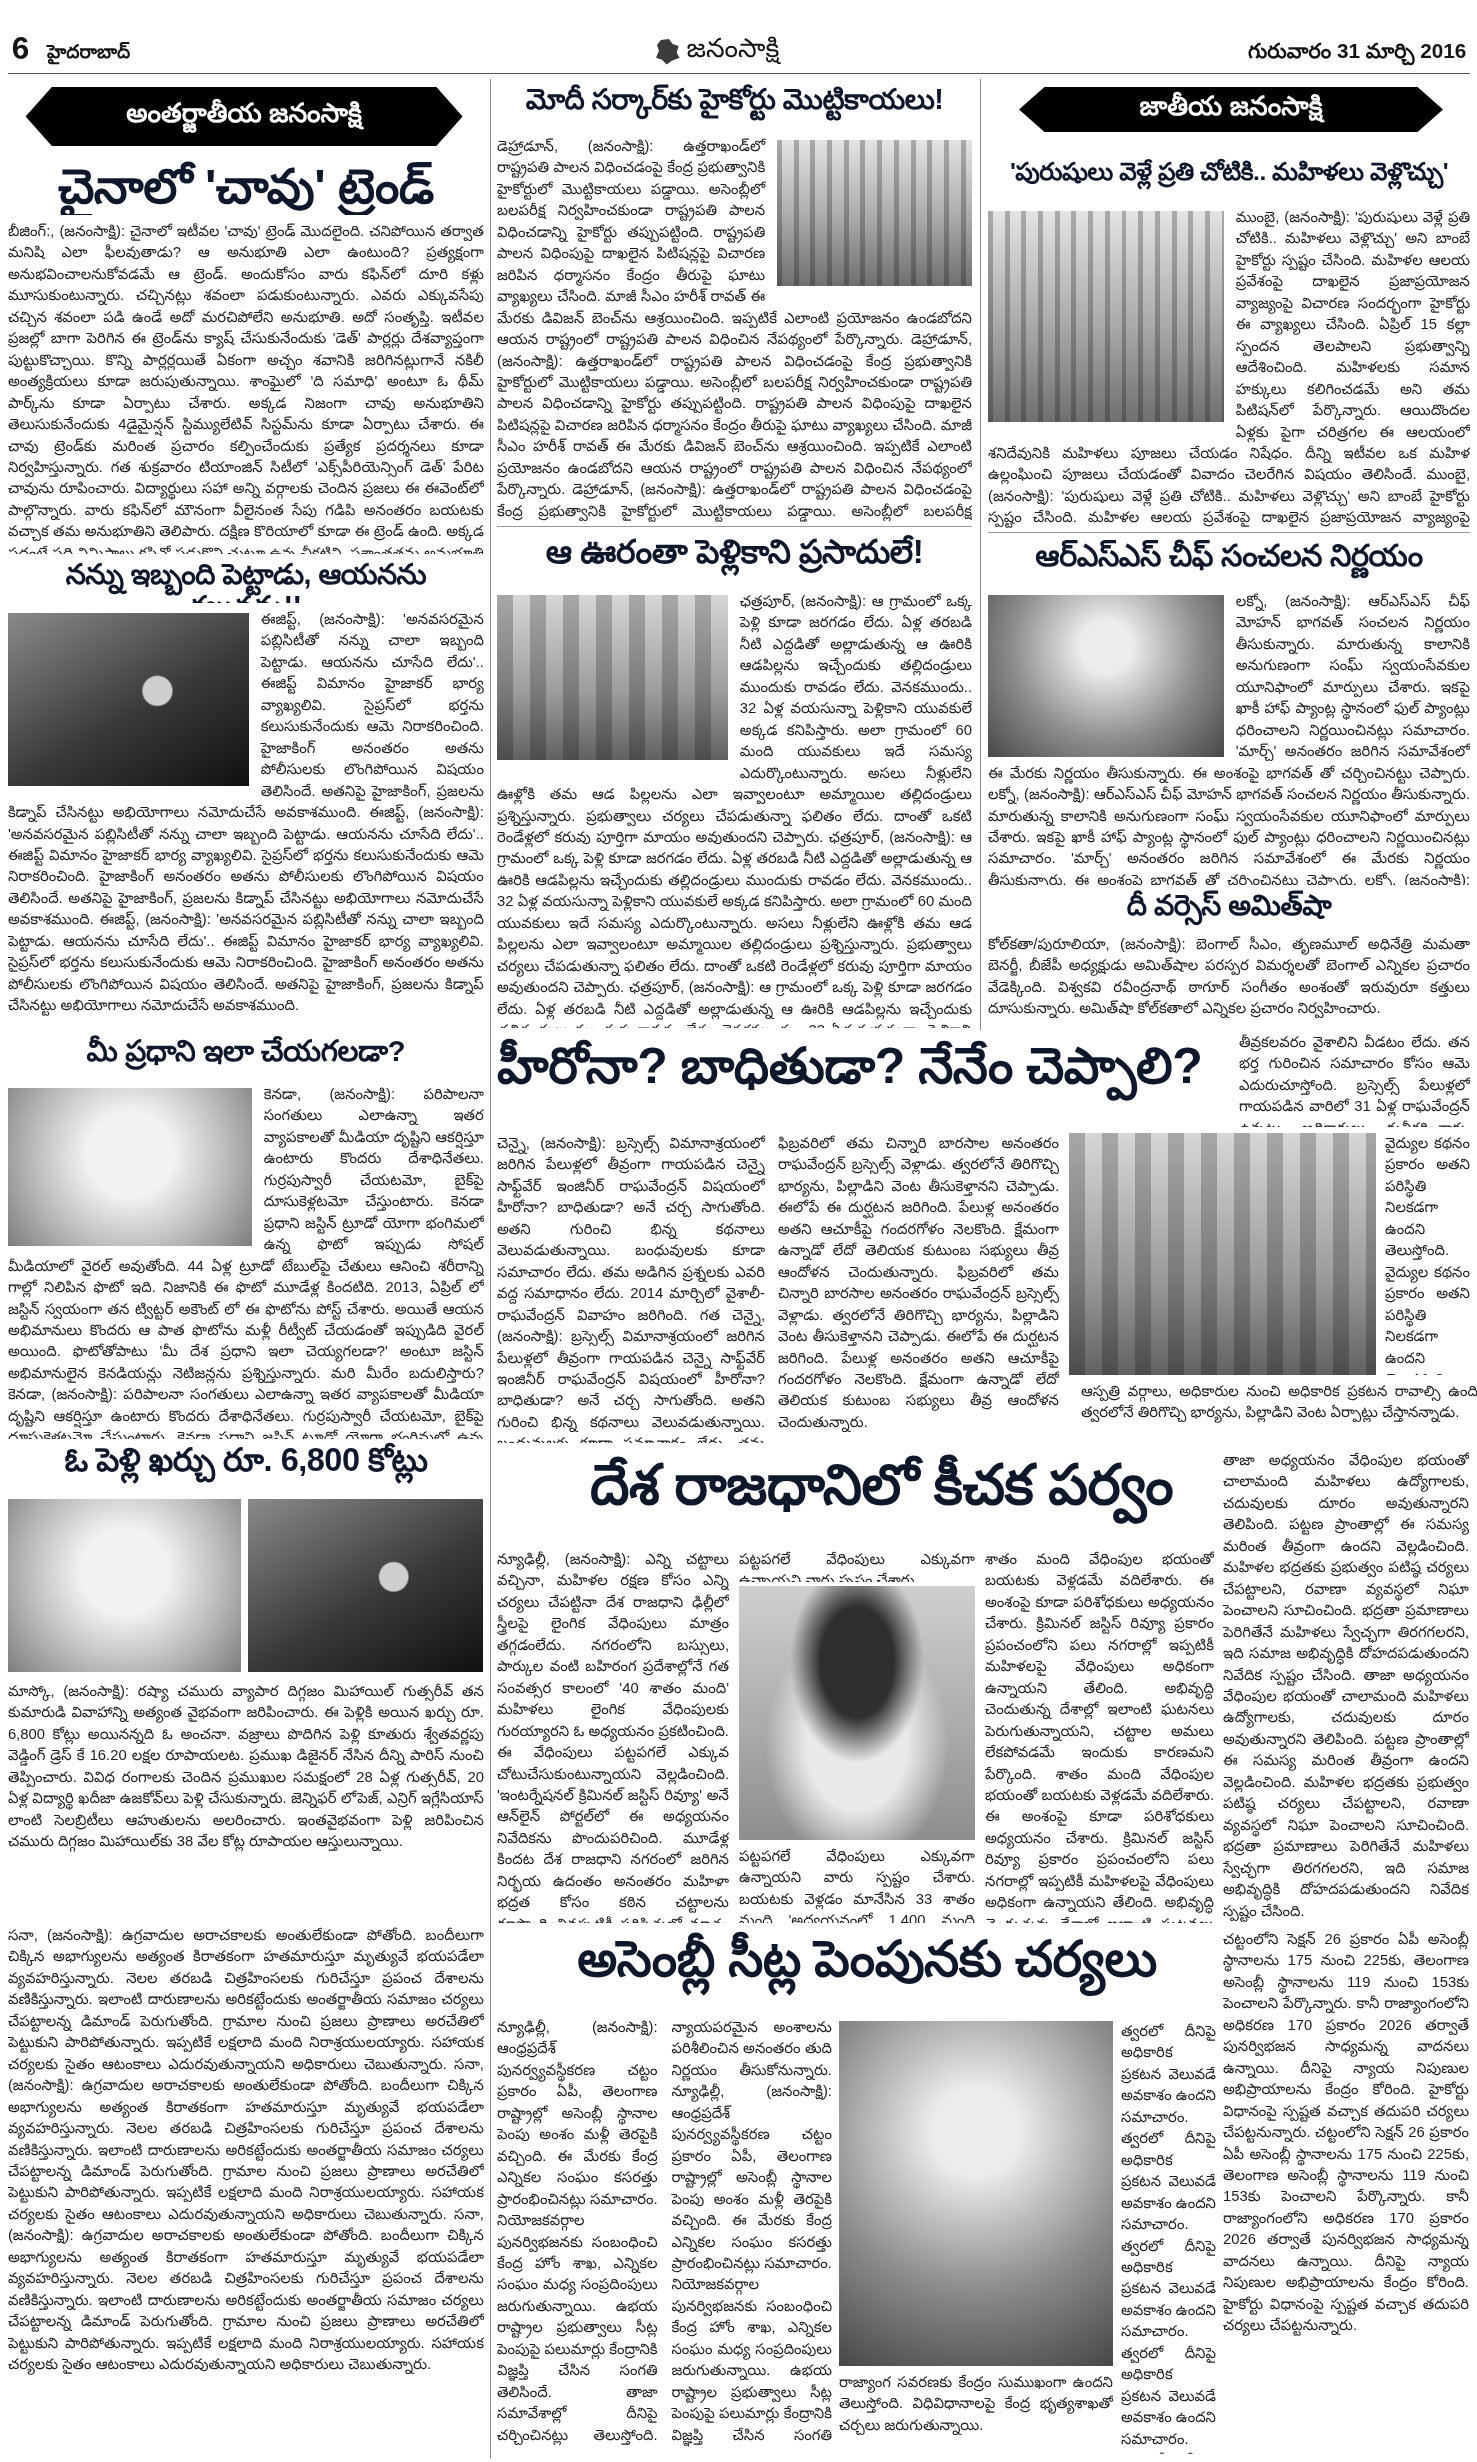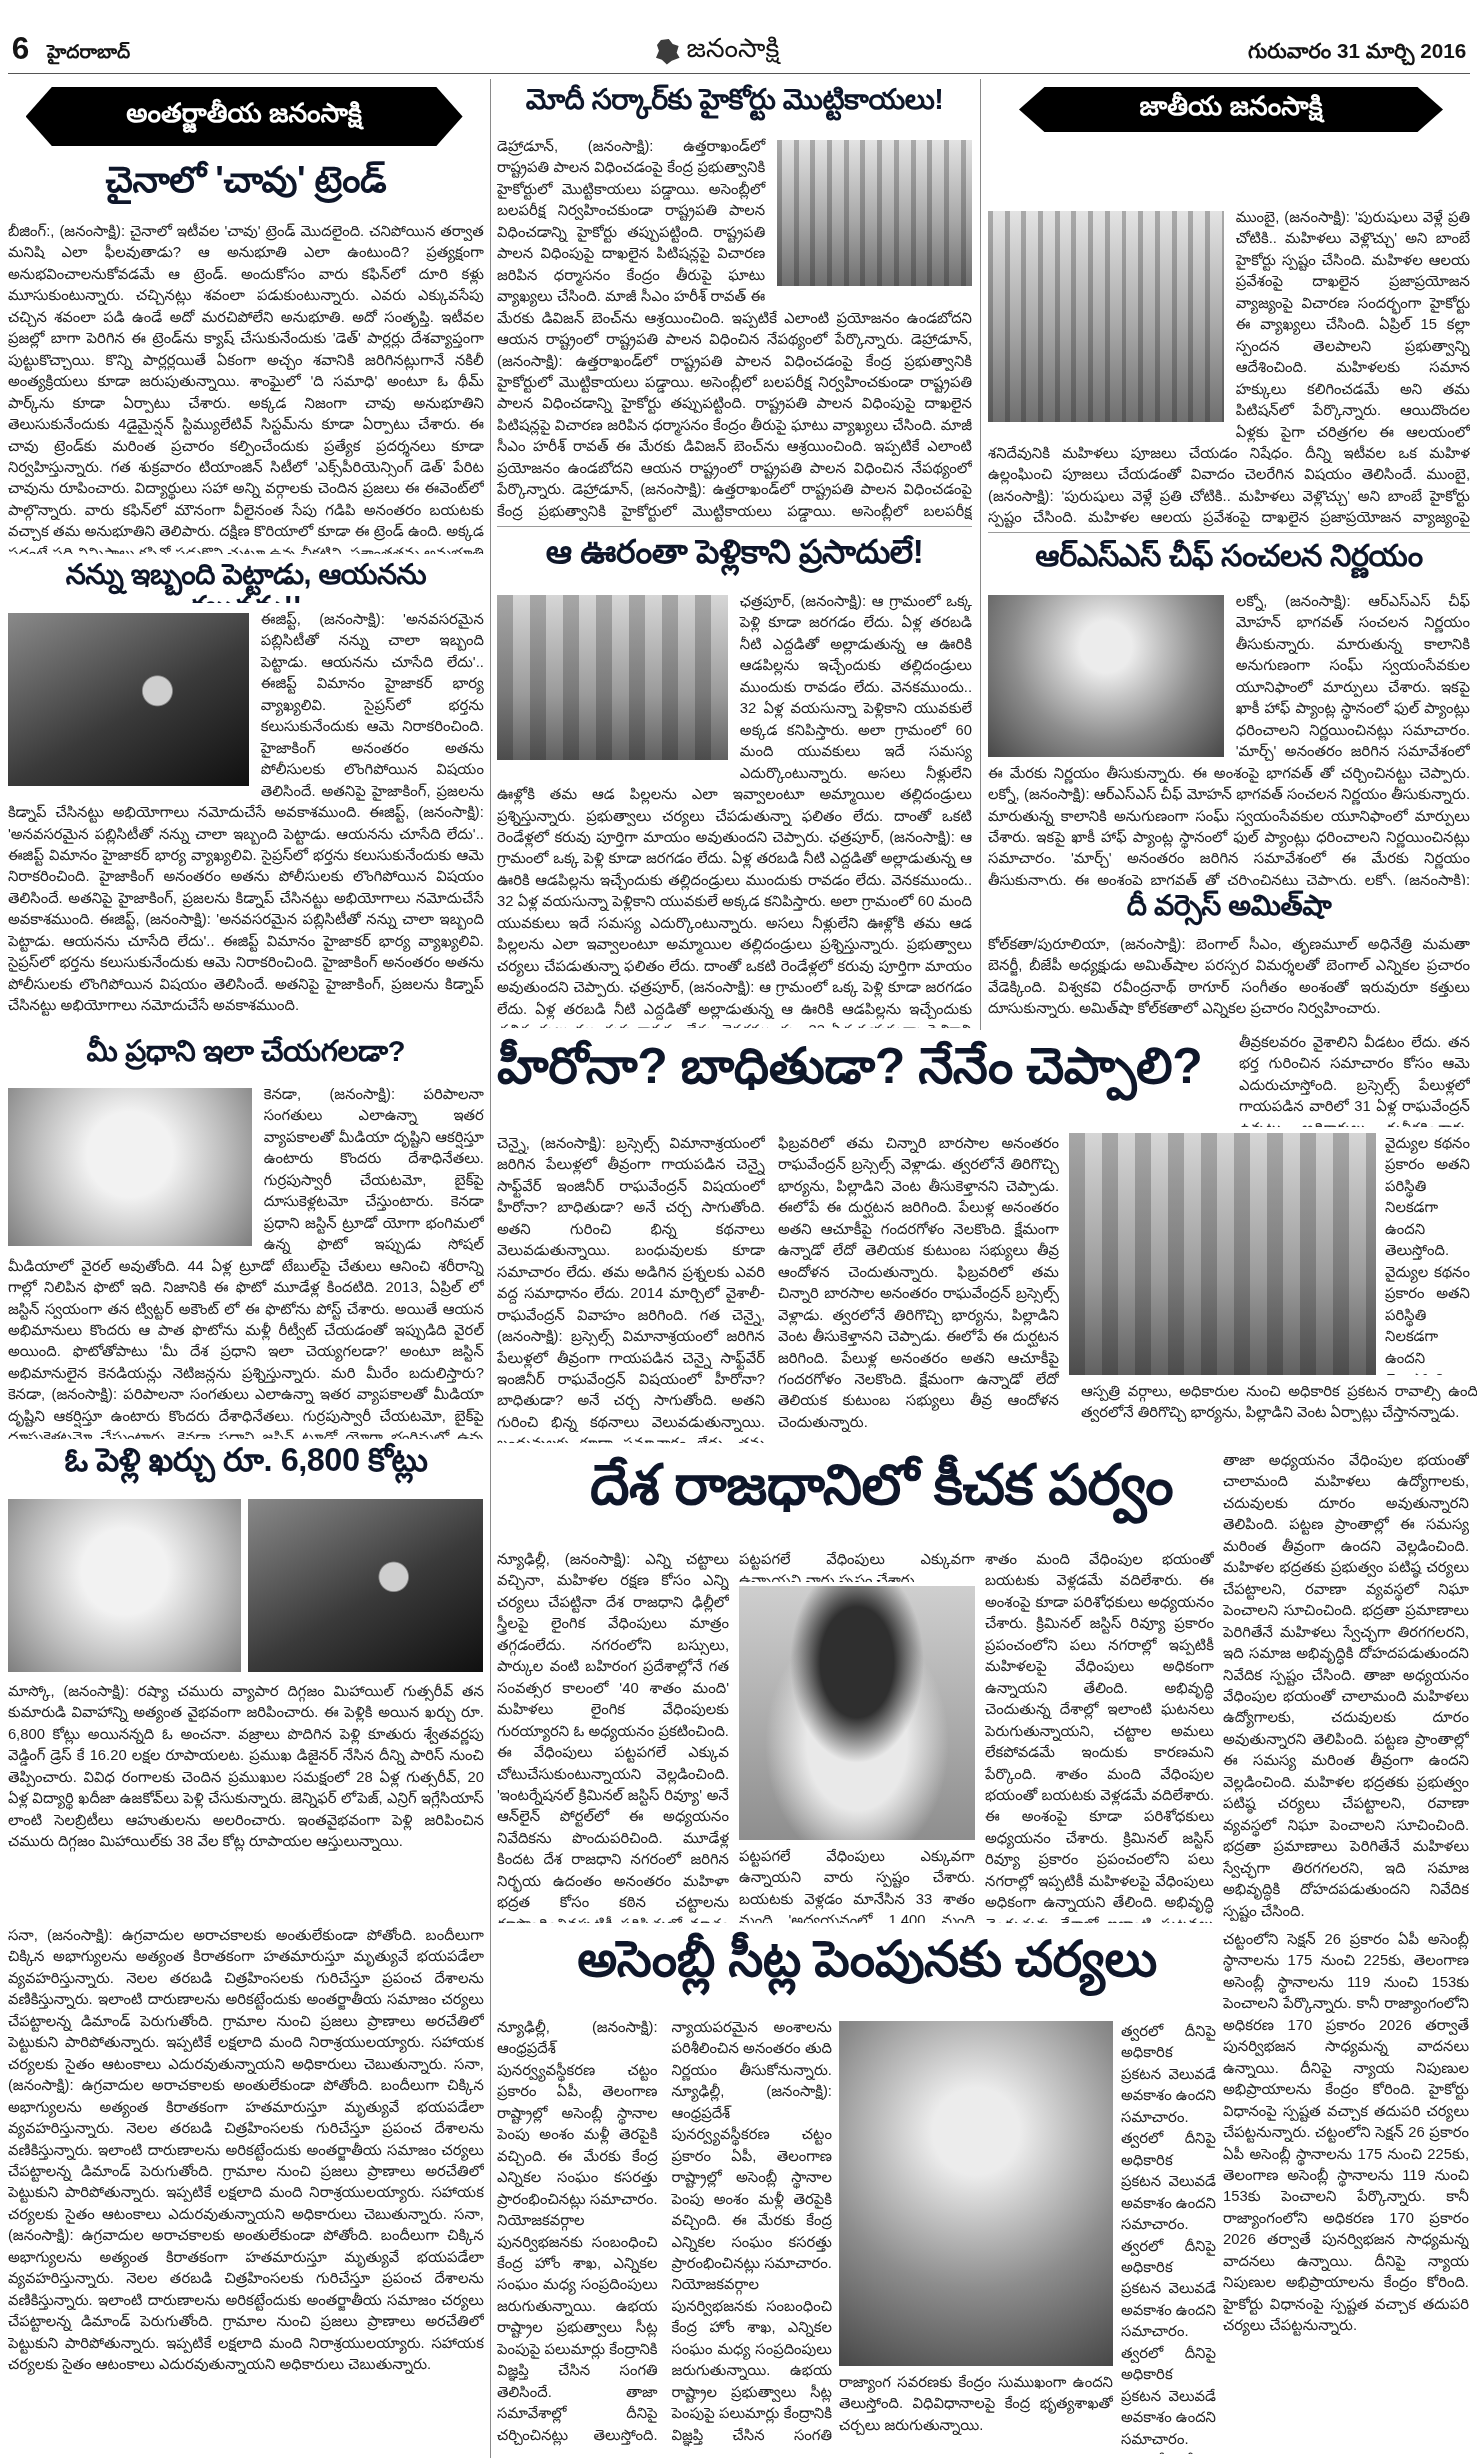--- a/index.html
+++ b/index.html
@@ -57,21 +57,21 @@
 
   <div class="abs" style="right:11.8px;top:39px;font-size:20.7px;font-weight:bold;">గురువారం 31 మార్చి 2016</div>
 
   <div class="hrule" style="left:7.9px;top:73px;width:1462px;background:#555;"></div>
 
   <div class="vrule" style="left:490px;top:79px;height:2379px;"></div>
   <div class="vrule" style="left:980px;top:79px;height:951px;"></div>
 
   <div class="ribbon" style="left:25.6px;top:87px;width:437px;height:59px;">అంతర్జాతీయ జనంసాక్షి</div>
 
-  <div class="hl" style="left:7.9px;top:160px;width:476px;height:55px;font-size:36px;">చైనాలో 'చావు' ట్రెండ్</div>
+  <div class="hl" style="left:7.9px;top:160px;width:476px;height:55px;font-size:48px;">చైనాలో 'చావు' ట్రెండ్</div>
   <div class="body-text" style="left:7.9px;top:221px;width:476px;height:333px;">బీజింగ్:, (జనంసాక్షి): చైనాలో ఇటీవల 'చావు' ట్రెండ్ మొదలైంది. చనిపోయిన తర్వాత మనిషి ఎలా ఫీలవుతాడు? ఆ అనుభూతి ఎలా ఉంటుంది? ప్రత్యక్షంగా అనుభవించాలనుకోవడమే ఆ ట్రెండ్. అందుకోసం వారు కఫిన్‌లో దూరి కళ్లు మూసుకుంటున్నారు. చచ్చినట్లు శవంలా పడుకుంటున్నారు. ఎవరు ఎక్కువసేపు చచ్చిన శవంలా పడి ఉండే అదో మరచిపోలేని అనుభూతి. అదో సంతృప్తి. ఇటీవల ప్రజల్లో బాగా పెరిగిన ఈ ట్రెండ్‌ను క్యాష్ చేసుకునేందుకు 'డెత్' పార్లర్లు దేశవ్యాప్తంగా పుట్టుకొచ్చాయి. కొన్ని పార్లర్లయితే ఏకంగా అచ్చం శవానికి జరిగినట్లుగానే నకిలీ అంత్యక్రియలు కూడా జరుపుతున్నాయి. శాంఘైలో 'ది సమాధి' అంటూ ఓ థీమ్ పార్క్‌ను కూడా ఏర్పాటు చేశారు. అక్కడ నిజంగా చావు అనుభూతిని తెలుసుకునేందుకు 4డైమైన్షన్ స్టిమ్యులేటివ్ సిస్టమ్‌ను కూడా ఏర్పాటు చేశారు. ఈ చావు ట్రెండ్‌కు మరింత ప్రచారం కల్పించేందుకు ప్రత్యేక ప్రదర్శనలు కూడా నిర్వహిస్తున్నారు. గత శుక్రవారం టియాంజిన్ సిటీలో 'ఎక్స్‌పీరియెన్సింగ్ డెత్' పేరిట చావును రూపించారు. విద్యార్థులు సహా అన్ని వర్గాలకు చెందిన ప్రజలు ఈ ఈవెంట్‌లో పాల్గొన్నారు. వారు కఫిన్‌లో మౌనంగా వీలైనంత సేపు గడిపి అనంతరం బయటకు వచ్చాక తమ అనుభూతిని తెలిపారు. దక్షిణ కొరియాలో కూడా ఈ ట్రెండ్ ఉంది. అక్కడ పదంటే పది నిమిషాలు కఫిన్లో పడుకొని చుట్టూ ఉన్న చీకటిని, ప్రశాంతతను అనుభూతి చెందుతారు.</div>
 
   <div class="hl" style="left:7.9px;top:558px;width:476px;height:45px;font-size:28.6px;">నన్ను ఇబ్బంది పెట్టాడు, ఆయనను కలువను!!</div>
   <div class="body-text" style="left:7.9px;top:609px;width:476px;height:422px;">
     <div class="photo ph-dark float-l" style="width:241px;height:173px;" title="హైజాకర్ కారులో విక్టరీ గుర్తు చూపుతున్న దృశ్యం"></div>
     <span>ఈజిప్ట్, (జనంసాక్షి): 'అనవసరమైన పబ్లిసిటీతో నన్ను చాలా ఇబ్బంది పెట్టాడు. ఆయనను చూసేది లేదు'.. ఈజిప్ట్ విమానం హైజాకర్ భార్య వ్యాఖ్యలివి. సైప్రస్‌లో భర్తను కలుసుకునేందుకు ఆమె నిరాకరించింది. హైజాకింగ్ అనంతరం అతను పోలీసులకు లొంగిపోయిన విషయం తెలిసిందే. అతనిపై హైజాకింగ్, ప్రజలను కిడ్నాప్ చేసినట్టు అభియోగాలు నమోదుచేసే అవకాశముంది. ఈజిప్ట్, (జనంసాక్షి): 'అనవసరమైన పబ్లిసిటీతో నన్ను చాలా ఇబ్బంది పెట్టాడు. ఆయనను చూసేది లేదు'.. ఈజిప్ట్ విమానం హైజాకర్ భార్య వ్యాఖ్యలివి. సైప్రస్‌లో భర్తను కలుసుకునేందుకు ఆమె నిరాకరించింది. హైజాకింగ్ అనంతరం అతను పోలీసులకు లొంగిపోయిన విషయం తెలిసిందే. అతనిపై హైజాకింగ్, ప్రజలను కిడ్నాప్ చేసినట్టు అభియోగాలు నమోదుచేసే అవకాశముంది. ఈజిప్ట్, (జనంసాక్షి): 'అనవసరమైన పబ్లిసిటీతో నన్ను చాలా ఇబ్బంది పెట్టాడు. ఆయనను చూసేది లేదు'.. ఈజిప్ట్ విమానం హైజాకర్ భార్య వ్యాఖ్యలివి. సైప్రస్‌లో భర్తను కలుసుకునేందుకు ఆమె నిరాకరించింది. హైజాకింగ్ అనంతరం అతను పోలీసులకు లొంగిపోయిన విషయం తెలిసిందే. అతనిపై హైజాకింగ్, ప్రజలను కిడ్నాప్ చేసినట్టు అభియోగాలు నమోదుచేసే అవకాశముంది.</span>
   </div>
 
   <div class="hl" style="left:7.9px;top:1034px;width:476px;height:45px;font-size:29.6px;">మీ ప్రధాని ఇలా చేయగలడా?</div>
   <div class="body-text" style="left:7.9px;top:1084px;width:476px;height:355px;">
@@ -94,20 +94,21 @@
   <div class="hrule" style="left:497px;top:526px;width:475px;"></div>
 
   <div class="hl" style="left:497px;top:534px;width:475px;height:51px;font-size:33px;">ఆ ఊరంతా పెళ్లికాని ప్రసాదులే!</div>
   <div class="body-text" style="left:497px;top:591px;width:475px;height:437px;">
     <div class="photo ph-group float-l" style="width:231px;height:165px;" title="పెళ్లికాని యువకుల బృందం"></div>
     <span>ఛత్రపూర్, (జనంసాక్షి): ఆ గ్రామంలో ఒక్క పెళ్లి కూడా జరగడం లేదు. ఏళ్ల తరబడి నీటి ఎద్దడితో అల్లాడుతున్న ఆ ఊరికి ఆడపిల్లను ఇచ్చేందుకు తల్లిదండ్రులు ముందుకు రావడం లేదు. వెనకముందు.. 32 ఏళ్ల వయసున్నా పెళ్లికాని యువకులే అక్కడ కనిపిస్తారు. అలా గ్రామంలో 60 మంది యువకులు ఇదే సమస్య ఎదుర్కొంటున్నారు. అసలు నీళ్లులేని ఊళ్లోకి తమ ఆడ పిల్లలను ఎలా ఇవ్వాలంటూ అమ్మాయిల తల్లిదండ్రులు ప్రశ్నిస్తున్నారు. ప్రభుత్వాలు చర్యలు చేపడుతున్నా ఫలితం లేదు. దాంతో ఒకటి రెండేళ్లలో కరువు పూర్తిగా మాయం అవుతుందని చెప్పారు. ఛత్రపూర్, (జనంసాక్షి): ఆ గ్రామంలో ఒక్క పెళ్లి కూడా జరగడం లేదు. ఏళ్ల తరబడి నీటి ఎద్దడితో అల్లాడుతున్న ఆ ఊరికి ఆడపిల్లను ఇచ్చేందుకు తల్లిదండ్రులు ముందుకు రావడం లేదు. వెనకముందు.. 32 ఏళ్ల వయసున్నా పెళ్లికాని యువకులే అక్కడ కనిపిస్తారు. అలా గ్రామంలో 60 మంది యువకులు ఇదే సమస్య ఎదుర్కొంటున్నారు. అసలు నీళ్లులేని ఊళ్లోకి తమ ఆడ పిల్లలను ఎలా ఇవ్వాలంటూ అమ్మాయిల తల్లిదండ్రులు ప్రశ్నిస్తున్నారు. ప్రభుత్వాలు చర్యలు చేపడుతున్నా ఫలితం లేదు. దాంతో ఒకటి రెండేళ్లలో కరువు పూర్తిగా మాయం అవుతుందని చెప్పారు. ఛత్రపూర్, (జనంసాక్షి): ఆ గ్రామంలో ఒక్క పెళ్లి కూడా జరగడం లేదు. ఏళ్ల తరబడి నీటి ఎద్దడితో అల్లాడుతున్న ఆ ఊరికి ఆడపిల్లను ఇచ్చేందుకు తల్లిదండ్రులు ముందుకు రావడం లేదు. వెనకముందు.. 32 ఏళ్ల వయసున్నా పెళ్లికాని యువకులే అక్కడ కనిపిస్తారు. అలా గ్రామంలో 60 మంది యువకులు ఇదే సమస్య ఎదుర్కొంటున్నారు. అసలు నీళ్లులేని ఊళ్లోకి తమ ఆడ పిల్లలను ఎలా ఇవ్వాలంటూ అమ్మాయిల తల్లిదండ్రులు ప్రశ్నిస్తున్నారు. ప్రభుత్వాలు చర్యలు చేపడుతున్నా ఫలితం లేదు. దాంతో ఒకటి రెండేళ్లలో కరువు పూర్తిగా మాయం అవుతుందని చెప్పారు.</span>
   </div>
 
   <div class="ribbon" style="left:1019px;top:87px;width:424px;height:45px;text-align:center;">జాతీయ జనంసాక్షి</div>
 
+  <div class="hl" style="left:988px;top:158px;width:482px;height:43px;font-size:24.6px;">'పురుషులు వెళ్లే ప్రతి చోటికి.. మహిళలు వెళ్లొచ్చు'</div>
   <div class="body-text" style="left:988px;top:207px;width:482px;height:321px;">
     <div class="photo ph-building float-l" style="width:236px;height:211px;" title="ఆలయం వద్ద భక్తుల బారికేడ్లు"></div>
     <span>ముంబై, (జనంసాక్షి): 'పురుషులు వెళ్లే ప్రతి చోటికి.. మహిళలు వెళ్లొచ్చు' అని బాంబే హైకోర్టు స్పష్టం చేసింది. మహిళల ఆలయ ప్రవేశంపై దాఖలైన ప్రజాప్రయోజన వ్యాజ్యంపై విచారణ సందర్భంగా హైకోర్టు ఈ వ్యాఖ్యలు చేసింది. ఏప్రిల్ 15 కల్లా స్పందన తెలపాలని ప్రభుత్వాన్ని ఆదేశించింది. మహిళలకు సమాన హక్కులు కలిగించడమే అని తమ పిటిషన్‌లో పేర్కొన్నారు. ఆయిదొందల ఏళ్లకు పైగా చరిత్రగల ఈ ఆలయంలో శనిదేవునికి మహిళలు పూజలు చేయడం నిషేధం. దీన్ని ఇటీవల ఒక మహిళ ఉల్లంఘించి పూజలు చేయడంతో వివాదం చెలరేగిన విషయం తెలిసిందే. ముంబై, (జనంసాక్షి): 'పురుషులు వెళ్లే ప్రతి చోటికి.. మహిళలు వెళ్లొచ్చు' అని బాంబే హైకోర్టు స్పష్టం చేసింది. మహిళల ఆలయ ప్రవేశంపై దాఖలైన ప్రజాప్రయోజన వ్యాజ్యంపై విచారణ సందర్భంగా హైకోర్టు ఈ వ్యాఖ్యలు చేసింది. ఏప్రిల్ 15 కల్లా స్పందన తెలపాలని ప్రభుత్వాన్ని ఆదేశించింది. మహిళలకు సమాన హక్కులు కలిగించడమే అని తమ పిటిషన్‌లో పేర్కొన్నారు. ఆయిదొందల ఏళ్లకు పైగా చరిత్రగల ఈ ఆలయంలో శనిదేవునికి మహిళలు పూజలు చేయడం నిషేధం. దీన్ని ఇటీవల ఒక మహిళ ఉల్లంఘించి పూజలు చేయడంతో వివాదం చెలరేగిన విషయం తెలిసిందే.</span>
   </div>
   <div class="hrule" style="left:988px;top:532px;width:482px;"></div>
 
   <div class="hl" style="left:988px;top:538px;width:482px;height:47px;font-size:30.5px;">ఆర్ఎస్ఎస్ చీఫ్ సంచలన నిర్ణయం</div>
   <div class="body-text" style="left:988px;top:591px;width:482px;height:294px;">
     <div class="photo ph-portrait float-l" style="width:236px;height:162px;" title="మోహన్ భాగవత్"></div>
     <span>లక్నో, (జనంసాక్షి): ఆర్ఎస్ఎస్ చీఫ్ మోహన్ భాగవత్ సంచలన నిర్ణయం తీసుకున్నారు. మారుతున్న కాలానికి అనుగుణంగా సంఘ్ స్వయంసేవకుల యూనిఫాంలో మార్పులు చేశారు. ఇకపై ఖాకీ హాఫ్ ప్యాంట్ల స్థానంలో ఫుల్ ప్యాంట్లు ధరించాలని నిర్ణయించినట్లు సమాచారం. 'మార్చ్' అనంతరం జరిగిన సమావేశంలో ఈ మేరకు నిర్ణయం తీసుకున్నారు. ఈ అంశంపై భాగవత్ తో చర్చించినట్టు చెప్పారు. లక్నో, (జనంసాక్షి): ఆర్ఎస్ఎస్ చీఫ్ మోహన్ భాగవత్ సంచలన నిర్ణయం తీసుకున్నారు. మారుతున్న కాలానికి అనుగుణంగా సంఘ్ స్వయంసేవకుల యూనిఫాంలో మార్పులు చేశారు. ఇకపై ఖాకీ హాఫ్ ప్యాంట్ల స్థానంలో ఫుల్ ప్యాంట్లు ధరించాలని నిర్ణయించినట్లు సమాచారం. 'మార్చ్' అనంతరం జరిగిన సమావేశంలో ఈ మేరకు నిర్ణయం తీసుకున్నారు. ఈ అంశంపై భాగవత్ తో చర్చించినట్టు చెప్పారు. లక్నో, (జనంసాక్షి): ఆర్ఎస్ఎస్ చీఫ్ మోహన్ భాగవత్ సంచలన నిర్ణయం తీసుకున్నారు. మారుతున్న కాలానికి అనుగుణంగా సంఘ్ స్వయంసేవకుల యూనిఫాంలో మార్పులు చేశారు. ఇకపై ఖాకీ హాఫ్ ప్యాంట్ల స్థానంలో ఫుల్ ప్యాంట్లు ధరించాలని నిర్ణయించినట్లు సమాచారం. 'మార్చ్' అనంతరం జరిగిన సమావేశంలో ఈ మేరకు నిర్ణయం తీసుకున్నారు. ఈ అంశంపై భాగవత్ తో చర్చించినట్టు చెప్పారు.</span>

